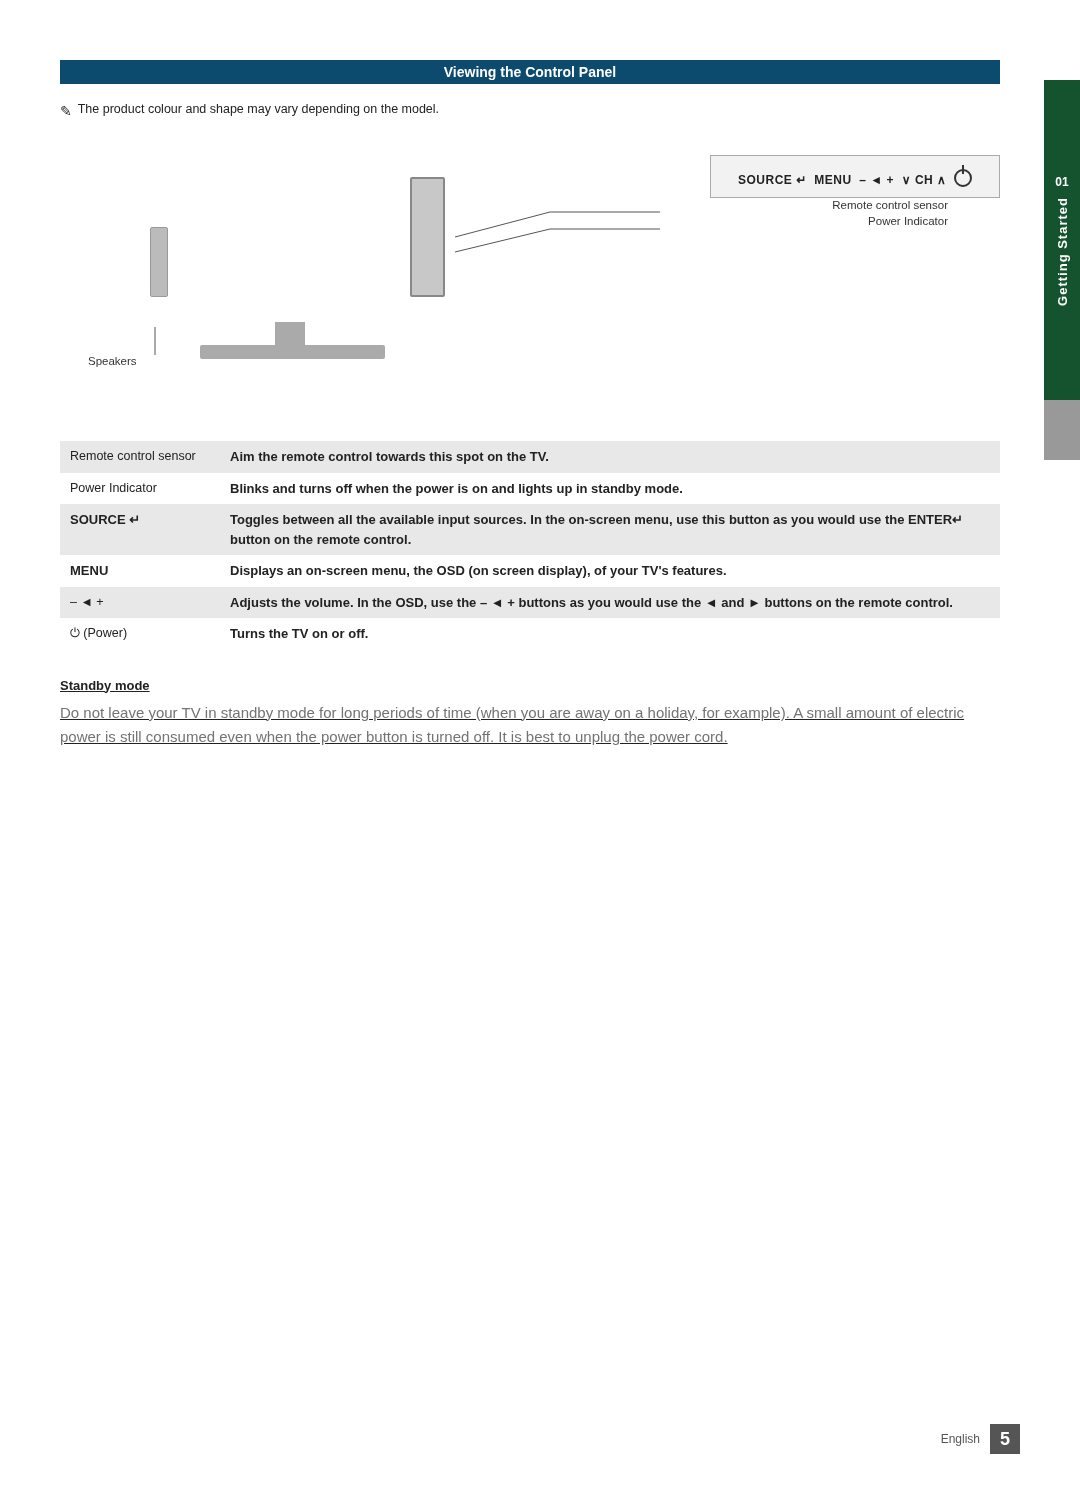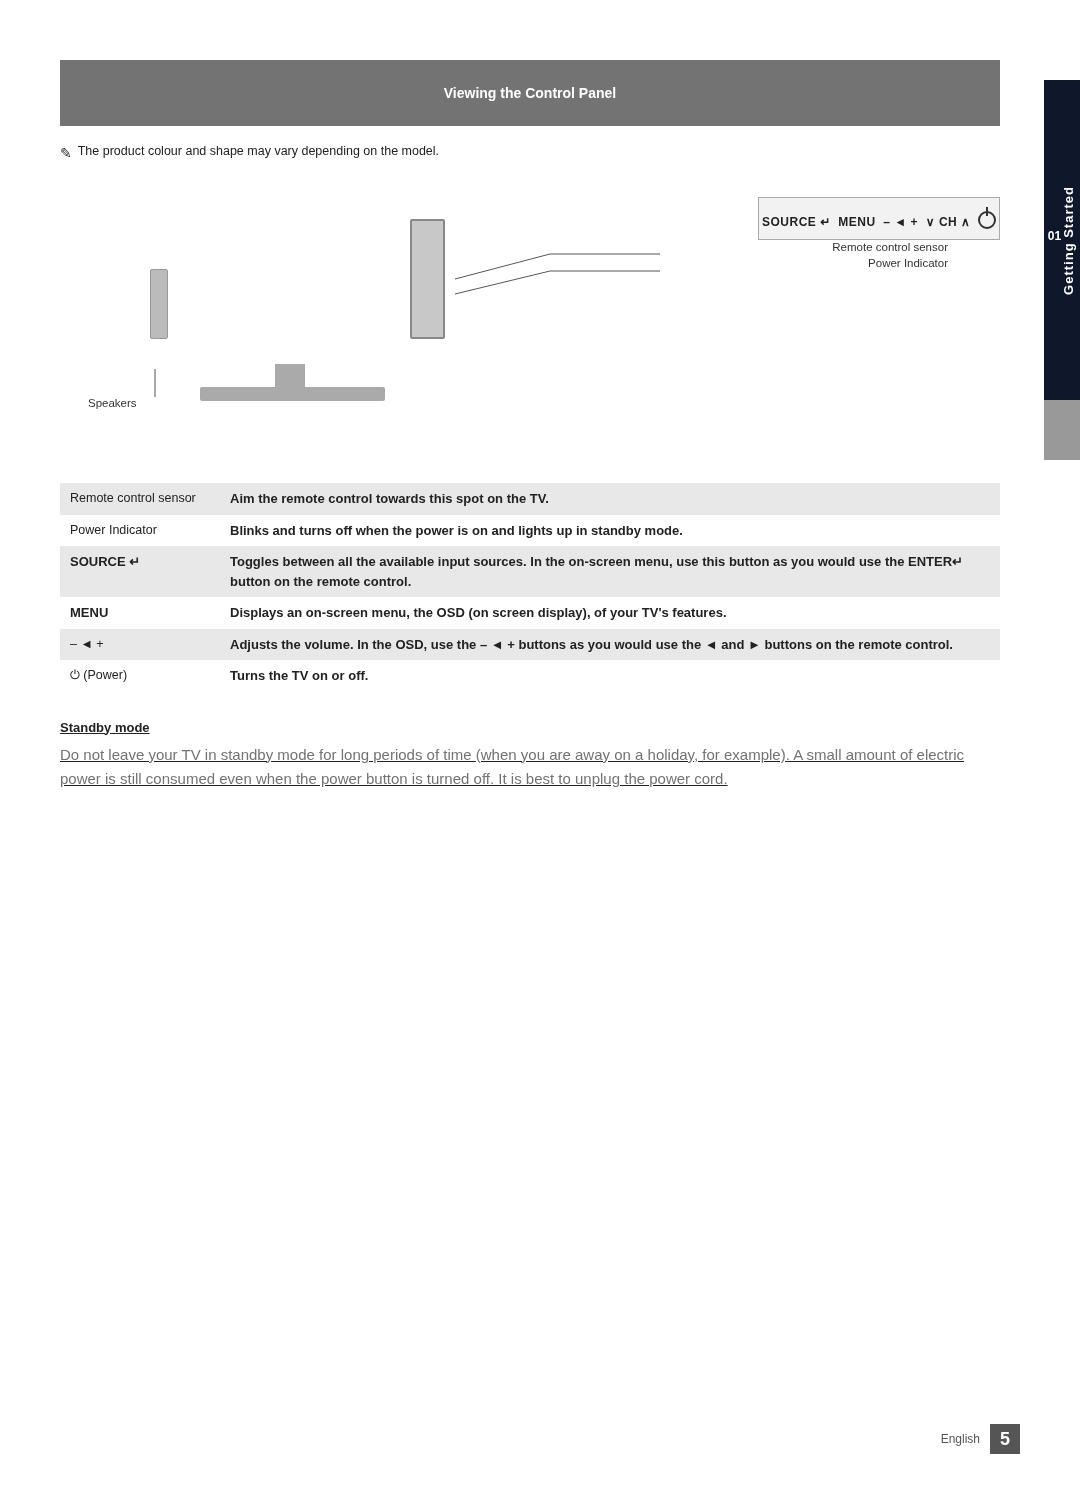--- a/index.html
+++ b/index.html
@@ -14,23 +14,23 @@
       overflow: hidden;
     }
 
     
     .side-tab {
       position: absolute;
       right: 0;
       top: 80px;
       width: 36px;
       height: 320px;
-      background: #0f172a;
+      background: #14532d;
       display: flex;
-      flex-direction: row;
+      flex-direction: column;
       align-items: center;
       justify-content: center;
       margin-left: 44px;
     }
     .side-tab-number {
       color: #fff;
       font-size: 12px;
       font-weight: bold;
       margin-bottom: 8px;
     }
@@ -54,24 +54,24 @@
     
     .main-content {
       position: absolute;
       left: 60px;
       top: 60px;
       width: 940px;
     }
 
     
     .title-bar {
-      background: #737373;
+      background: #0c4a6e;
       color: #fff;
       text-align: center;
-      padding: 25px 0;
+      padding: 4px 0;
       font-size: 14px;
       font-weight: bold;
       margin-bottom: 18px;
     }
 
     
     .note-line {
       font-size: 12.5px;
       margin-bottom: 18px;
       display: flex;
@@ -300,21 +300,21 @@
 
       <line x1="395" y1="115" x2="490" y2="92" stroke="#555" stroke-width="1"></line>
 
       <line x1="490" y1="75" x2="600" y2="75" stroke="#555" stroke-width="1"></line>
 
       <line x1="490" y1="92" x2="600" y2="92" stroke="#555" stroke-width="1"></line>
 
       <line x1="95" y1="218" x2="95" y2="190" stroke="#555" stroke-width="1"></line>
     </svg>
 
-    <div style="position:absolute; right:0; top:18px; background:#f2f2f2; border:1.5px solid #aaa; padding:10px 3px; display:flex; align-items:center; gap:6px;">
+    <div style="position:absolute; right:0; top:18px; background:#f2f2f2; border:1.5px solid #aaa; padding:10px 27px; display:flex; align-items:center; gap:6px;">
       <span style="font-size:12px; font-weight:bold; letter-spacing:0.5px;">
         SOURCE ↵&nbsp;&nbsp;MENU&nbsp;&nbsp;–&nbsp;◄&nbsp;+&nbsp;&nbsp;∨ CH ∧&nbsp;&nbsp;<span style="display:inline-block;width:18px;height:18px;border:2px solid #333;border-radius:50%;position:relative;top:3px;"><span style="position:absolute;top:-6px;left:6px;width:2px;height:9px;background:#333;display:block;"></span></span>
       </span>
     </div>
 
     <div class="callout-label callout-remote">Remote control sensor</div>
     <div class="callout-label callout-power">Power Indicator</div>
     <div class="callout-label callout-speakers">Speakers</div>
   </div>
 

